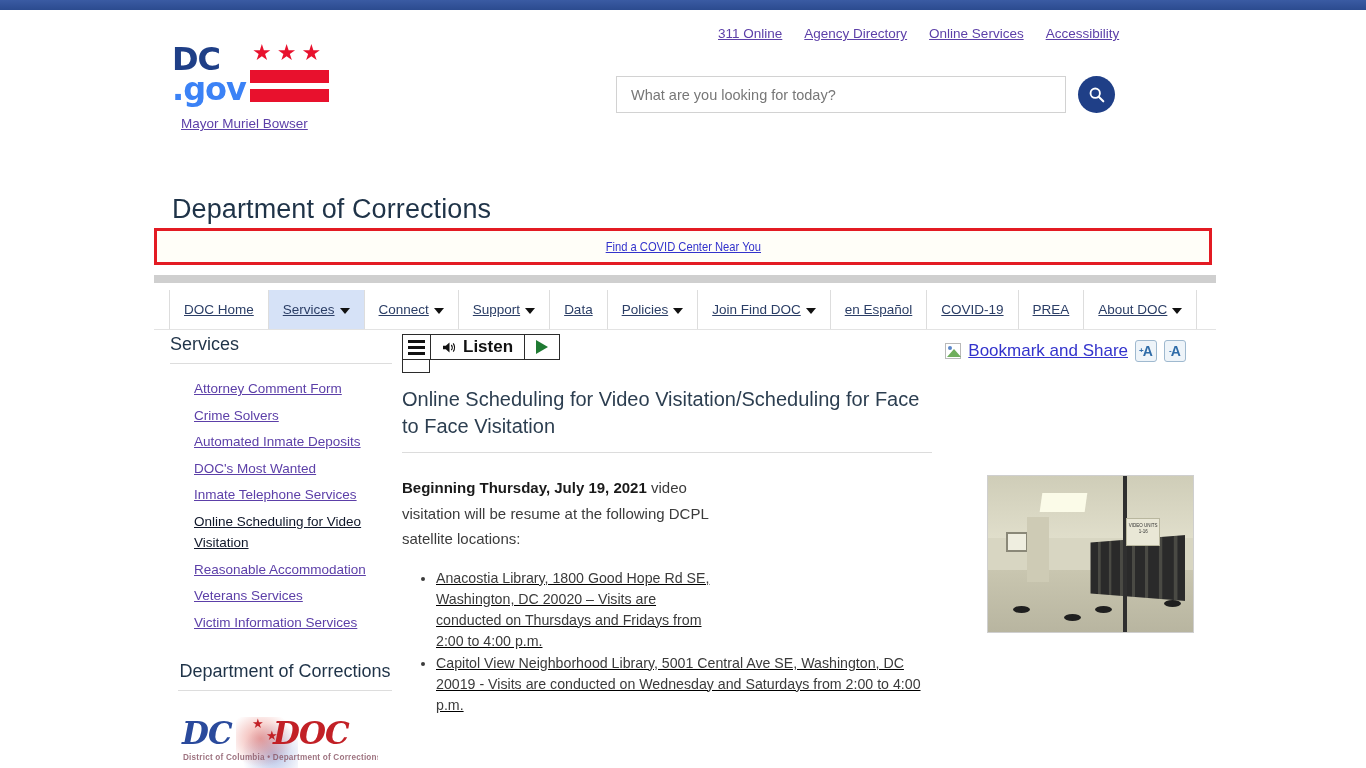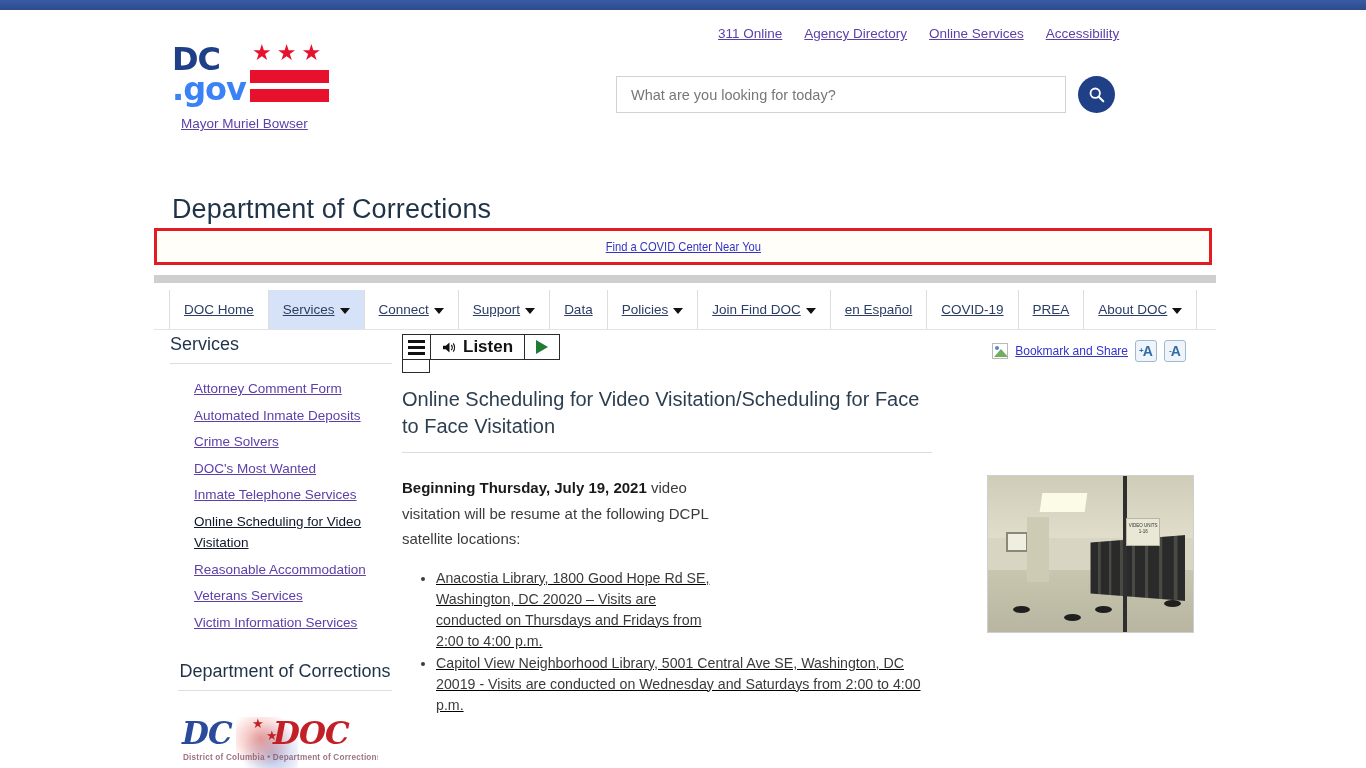--- a/index.html
+++ b/index.html
@@ -426,21 +426,21 @@
     content: "";
     position: absolute;
     left: 2px; top: 2px;
     width: 4px; height: 4px;
     border-radius: 50%;
     background: #5a86c9;
   }
   .share-link {
     color: #3333cc;
     text-decoration: underline;
-    font-size: 12px;
+    font-size: 17px;
   }
   .fontbtn {
     width: 22px; height: 22px;
     border: 1px solid #9fb9cf;
     border-radius: 3px;
     background: #eef4f9;
     display: flex;
     align-items: center;
     justify-content: center;
     color: #2f6ca8;
@@ -653,22 +653,22 @@
       <span class="caret"></span>
     </div>
   </nav>
 
   <div class="body-area">
 
     <aside class="sidebar">
       <h2 class="side-heading">Services</h2>
       <ul class="side-links">
         <li><a href="#">Attorney Comment Form</a></li>
+        <li><a href="#">Crime Solvers</a></li>
         <li><a href="#">Automated Inmate Deposits</a></li>
-        <li><a href="#">Crime Solvers</a></li>
         <li><a href="#">DOC's Most Wanted</a></li>
         <li><a href="#">Inmate Telephone Services</a></li>
         <li><a href="#" class="current">Online Scheduling for Video Visitation</a></li>
         <li><a href="#">Reasonable Accommodation</a></li>
         <li><a href="#">Veterans Services</a></li>
         <li><a href="#">Victim Information Services</a></li>
       </ul>
 
       <h2 class="side-heading2">Department of Corrections</h2>
 

